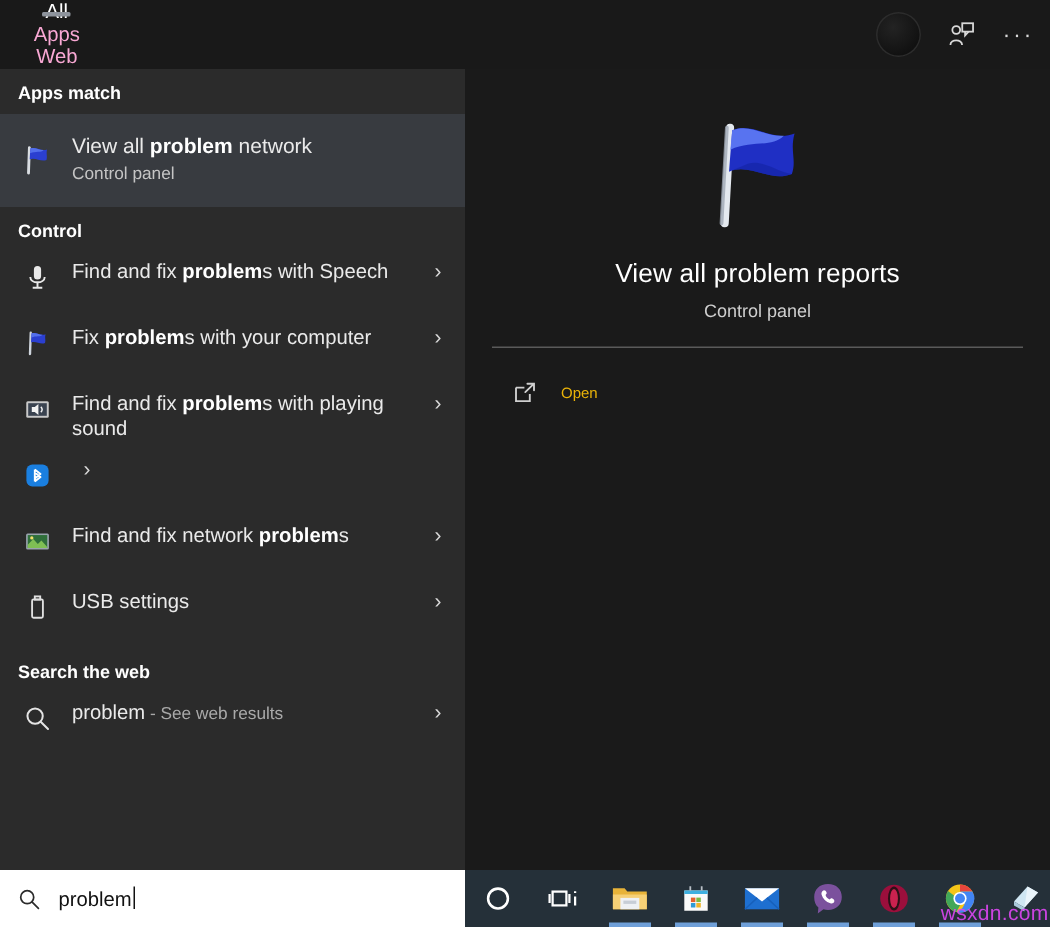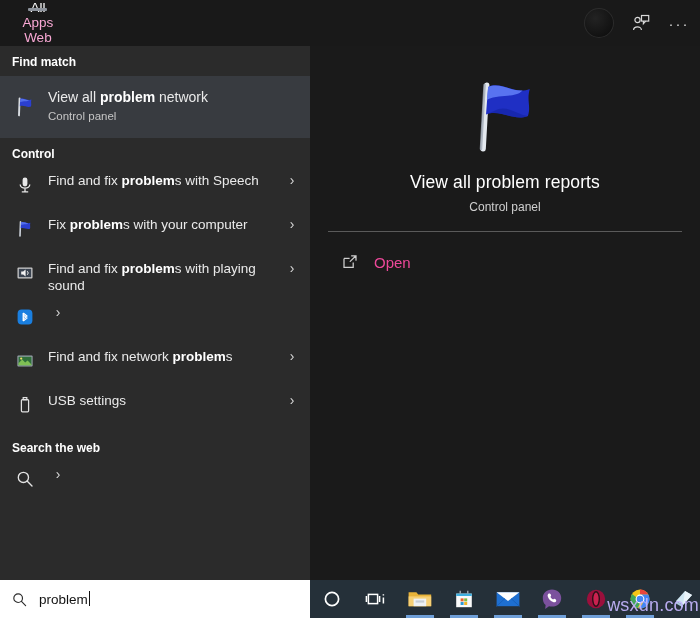--- a/index.html
+++ b/index.html
@@ -190,22 +190,22 @@
     margin: 13px 0 0 22px;
     padding: 6px 6px;
     cursor: default;
   }
   .action-row .ico {
     width: 24px; height: 22px;
     display: flex; align-items: center; justify-content: center;
     margin-right: 12px;
   }
   .action-row .lbl {
-    color: #ec4899;
-    font-size: 15px;
+    color: #eab308;
+    font-size: 10px;
   }
 
   
   .bottom {
     height: 38px;
     flex: none;
     display: flex;
     align-items: stretch;
     background: #25323b;
   }
@@ -250,22 +250,22 @@
   .tbitem.running::after {
     content: "";
     position: absolute;
     bottom: 0; left: 8px; right: 8px;
     height: 3px;
     background: #6f9fd8;
   }
   .watermark {
     position: absolute;
     right: 7px; bottom: 2px;
-    color: #c4b5fd;
-    font-size: 18px;
+    color: #d946ef;
+    font-size: 14px;
     opacity: .92;
     letter-spacing: .2px;
     pointer-events: none;
   }
 </style>
 </head>
 <body>
 
 <div class="app">
 
@@ -299,21 +299,21 @@
       <div class="hdr-icon">
         <span class="dots">···</span>
       </div>
     </div>
   </div>
 
   <div class="body">
 
     <div class="left">
 
-      <div class="section-label">Find match</div>
+      <div class="section-label">Apps match</div>
 
       <div class="row best">
         <div class="ico">
           <svg width="24" height="24" viewBox="0 0 24 24">
             <path d="M6.6 3.4 L6.0 20.4" stroke="#d9dde2" stroke-width="1.9" stroke-linecap="round" fill="none"></path>
             <path d="M7.2 4.0 C11 2.4 14.4 6.2 18.4 4.6 C17.6 7.6 18.8 9.2 18.0 11.6 C14.2 13.2 10.6 9.6 6.8 11.2 Z" fill="#2b3fd0"></path>
             <path d="M7.2 4.0 C10.2 2.8 13.1 5.2 16.1 5.0 C14.2 7.0 10.8 5.6 7.05 7.2 Z" fill="#5b78f0" opacity=".85"></path>
           </svg>
         </div>
         <div class="txt">
@@ -397,20 +397,21 @@
 
       <div class="section-label">Search the web</div>
 
       <div class="row websearch">
         <div class="ico">
           <svg width="20" height="20" viewBox="0 0 20 20">
             <circle cx="8.4" cy="8.4" r="5.1" fill="none" stroke="#e4e4e4" stroke-width="1.35"></circle>
             <path d="M12.3 12.3 L17.0 17.0" stroke="#e4e4e4" stroke-width="1.35" stroke-linecap="round"></path>
           </svg>
         </div>
+        <div class="txt"><span class="q">problem</span><span class="hint"> - See web results</span></div>
         <div class="chev">›</div>
       </div>
 
     </div>
 
     <div class="right">
       <div class="preview">
         <div class="bigicon">
           <svg width="86" height="86" viewBox="0 0 24 24">
             <path d="M6.9 3.1 L5.9 20.9" stroke="#e4e9ef" stroke-width="1.5" stroke-linecap="round" fill="none"></path>

